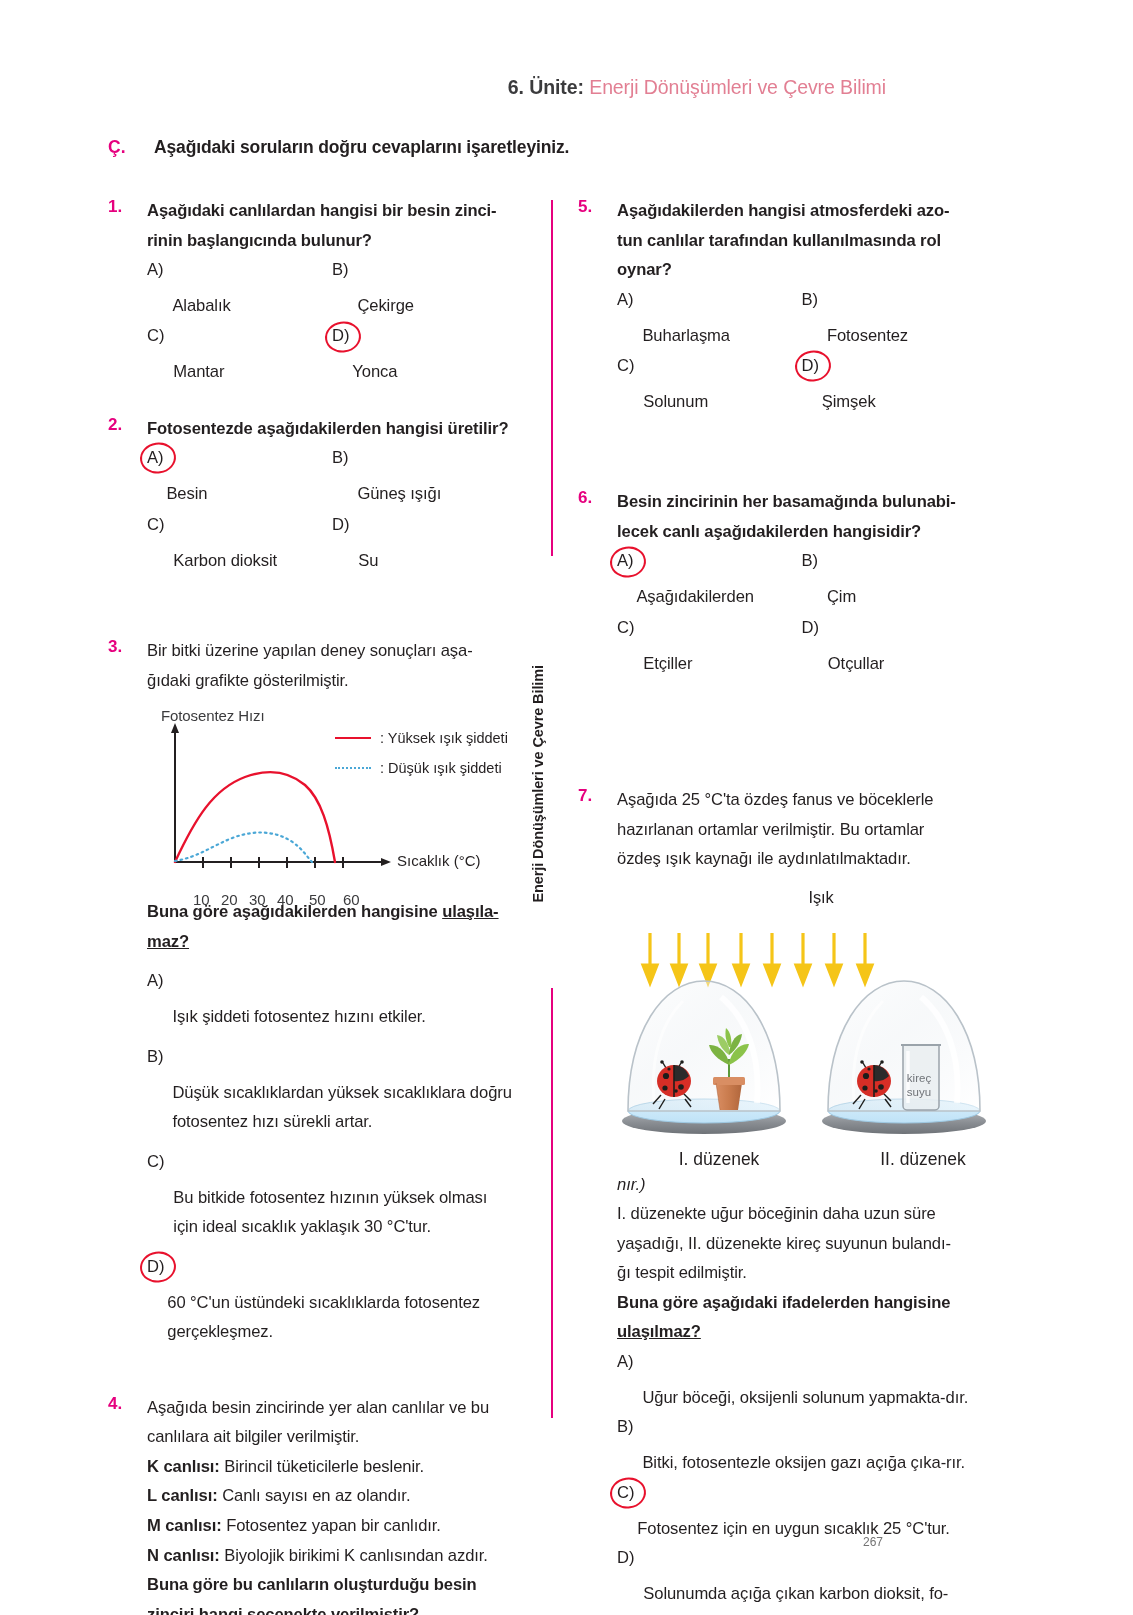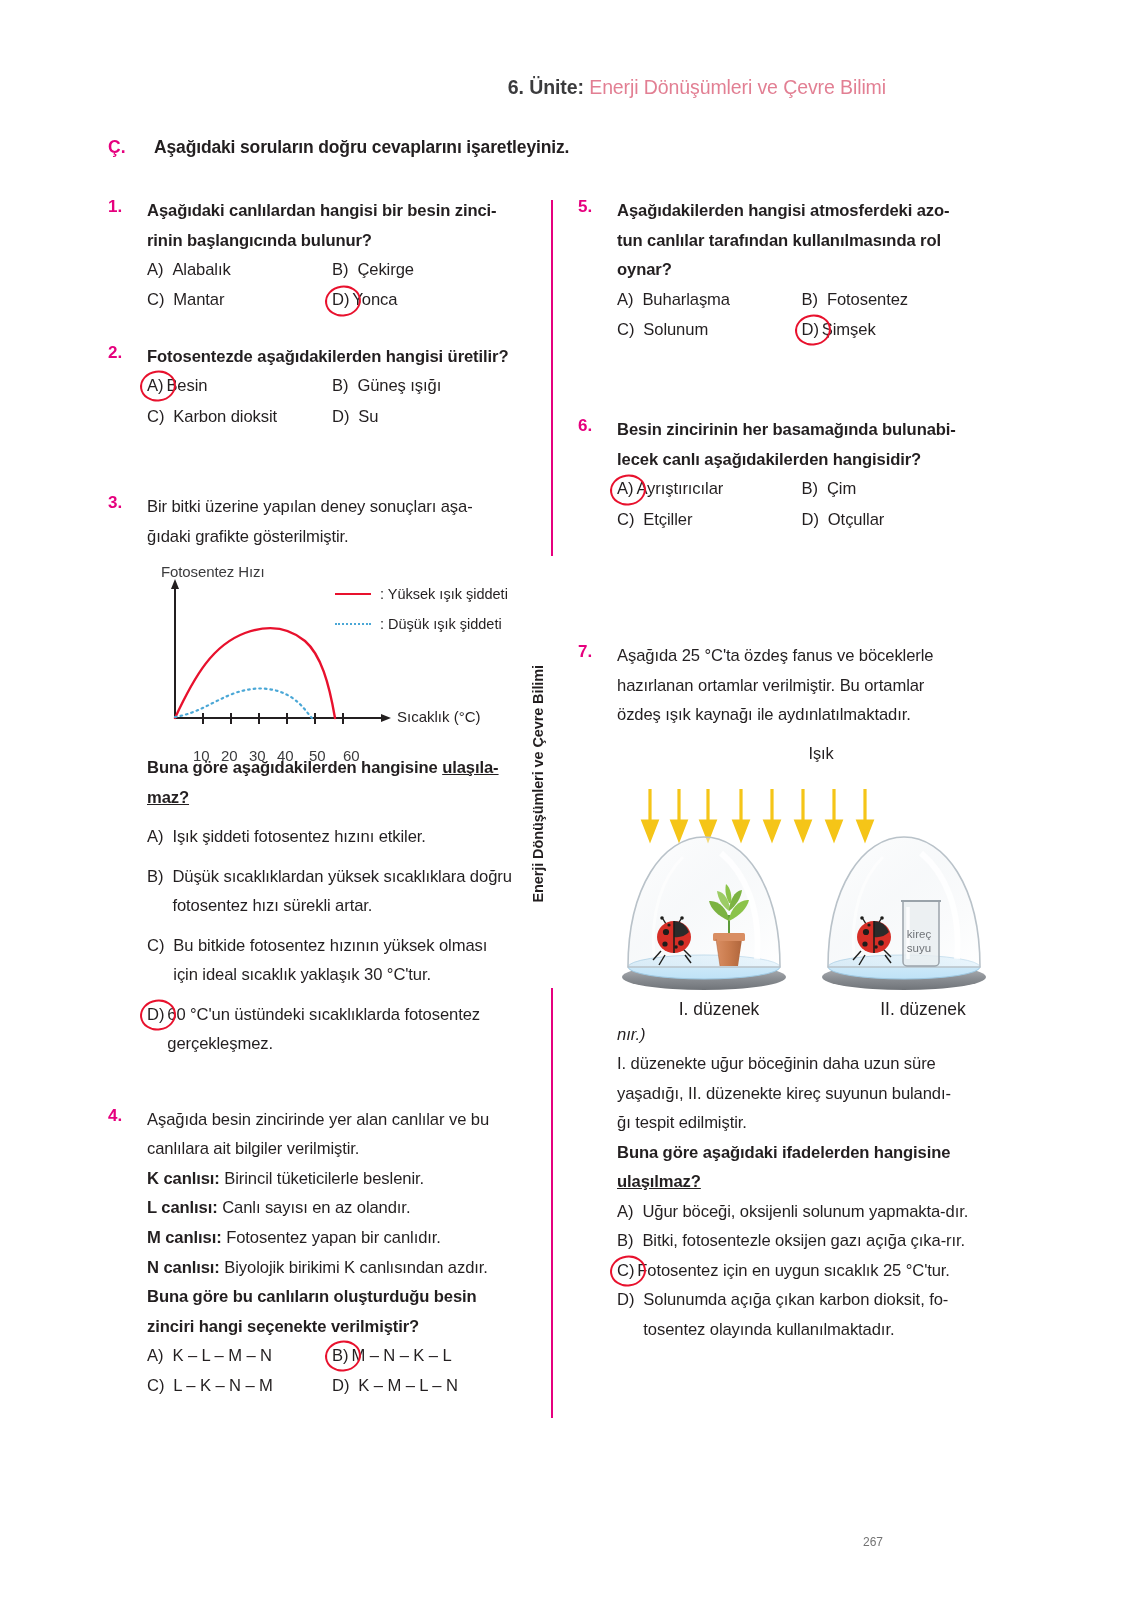--- a/index.html
+++ b/index.html
@@ -157,21 +157,21 @@
     top: 50%;
     transform: translateY(-50%) rotate(-8deg);
     width: 36px;
     height: 31px;
     border: 2px solid #e8112d;
     border-radius: 50%;
     box-sizing: border-box;
     pointer-events: none;
   }
   .opt-letter.circled { margin-right: 3px; }
-  .opt-text { flex: 1; }
+  .opt-text { flex: 1; margin-top: 36px; }
 
   
   .info-line { font-size: 16.6px; line-height: 1.78; letter-spacing: -0.1px;}
   .info-line b { font-weight: bold; }
 
   .spacer-10 { height: 10px; }
   .spacer-26 { height: 26px; }
   .spacer-36 { height: 36px; }
   .spacer-46 { height: 46px; }
   .spacer-60 { height: 60px; }
@@ -241,21 +241,21 @@
   }
   .isik-label {
     text-align: center;
     font-size: 16.4px;
     letter-spacing: -0.1px;
     margin-bottom: 6px;
   }
   .setup-captions {
     display: flex;
     font-size: 17.5px;
-    margin-top: 0;
+    margin-top: 6px;
   }
   .setup-captions div {
     flex: 1;
     text-align: center;
   }
   .note-italic {
     font-style: italic;
     font-size: 16.6px;
     line-height: 1.78;
     letter-spacing: -0.1px;
@@ -513,21 +513,21 @@
     <div class="spacer-70"></div>
 
     <div class="q">
       <div class="q-num">6.</div>
       <div class="q-body">
         <div class="q-stem bold just">Besin zincirinin her basamağında bulunabi-</div>
         <div class="q-stem bold">lecek canlı aşağıdakilerden hangisidir?</div>
         <div class="opts2">
           <div class="opt">
             <span class="opt-letter circled">A)</span>
-            <span class="opt-text">Ayrıştırıcılar</span>
+            <span class="opt-text">Aşağıdakilerden</span>
           </div>
           <div class="opt">
             <span class="opt-letter">B)</span>
             <span class="opt-text">Çim</span>
           </div>
           <div class="opt">
             <span class="opt-letter">C)</span>
             <span class="opt-text">Etçiller</span>
           </div>
           <div class="opt">

